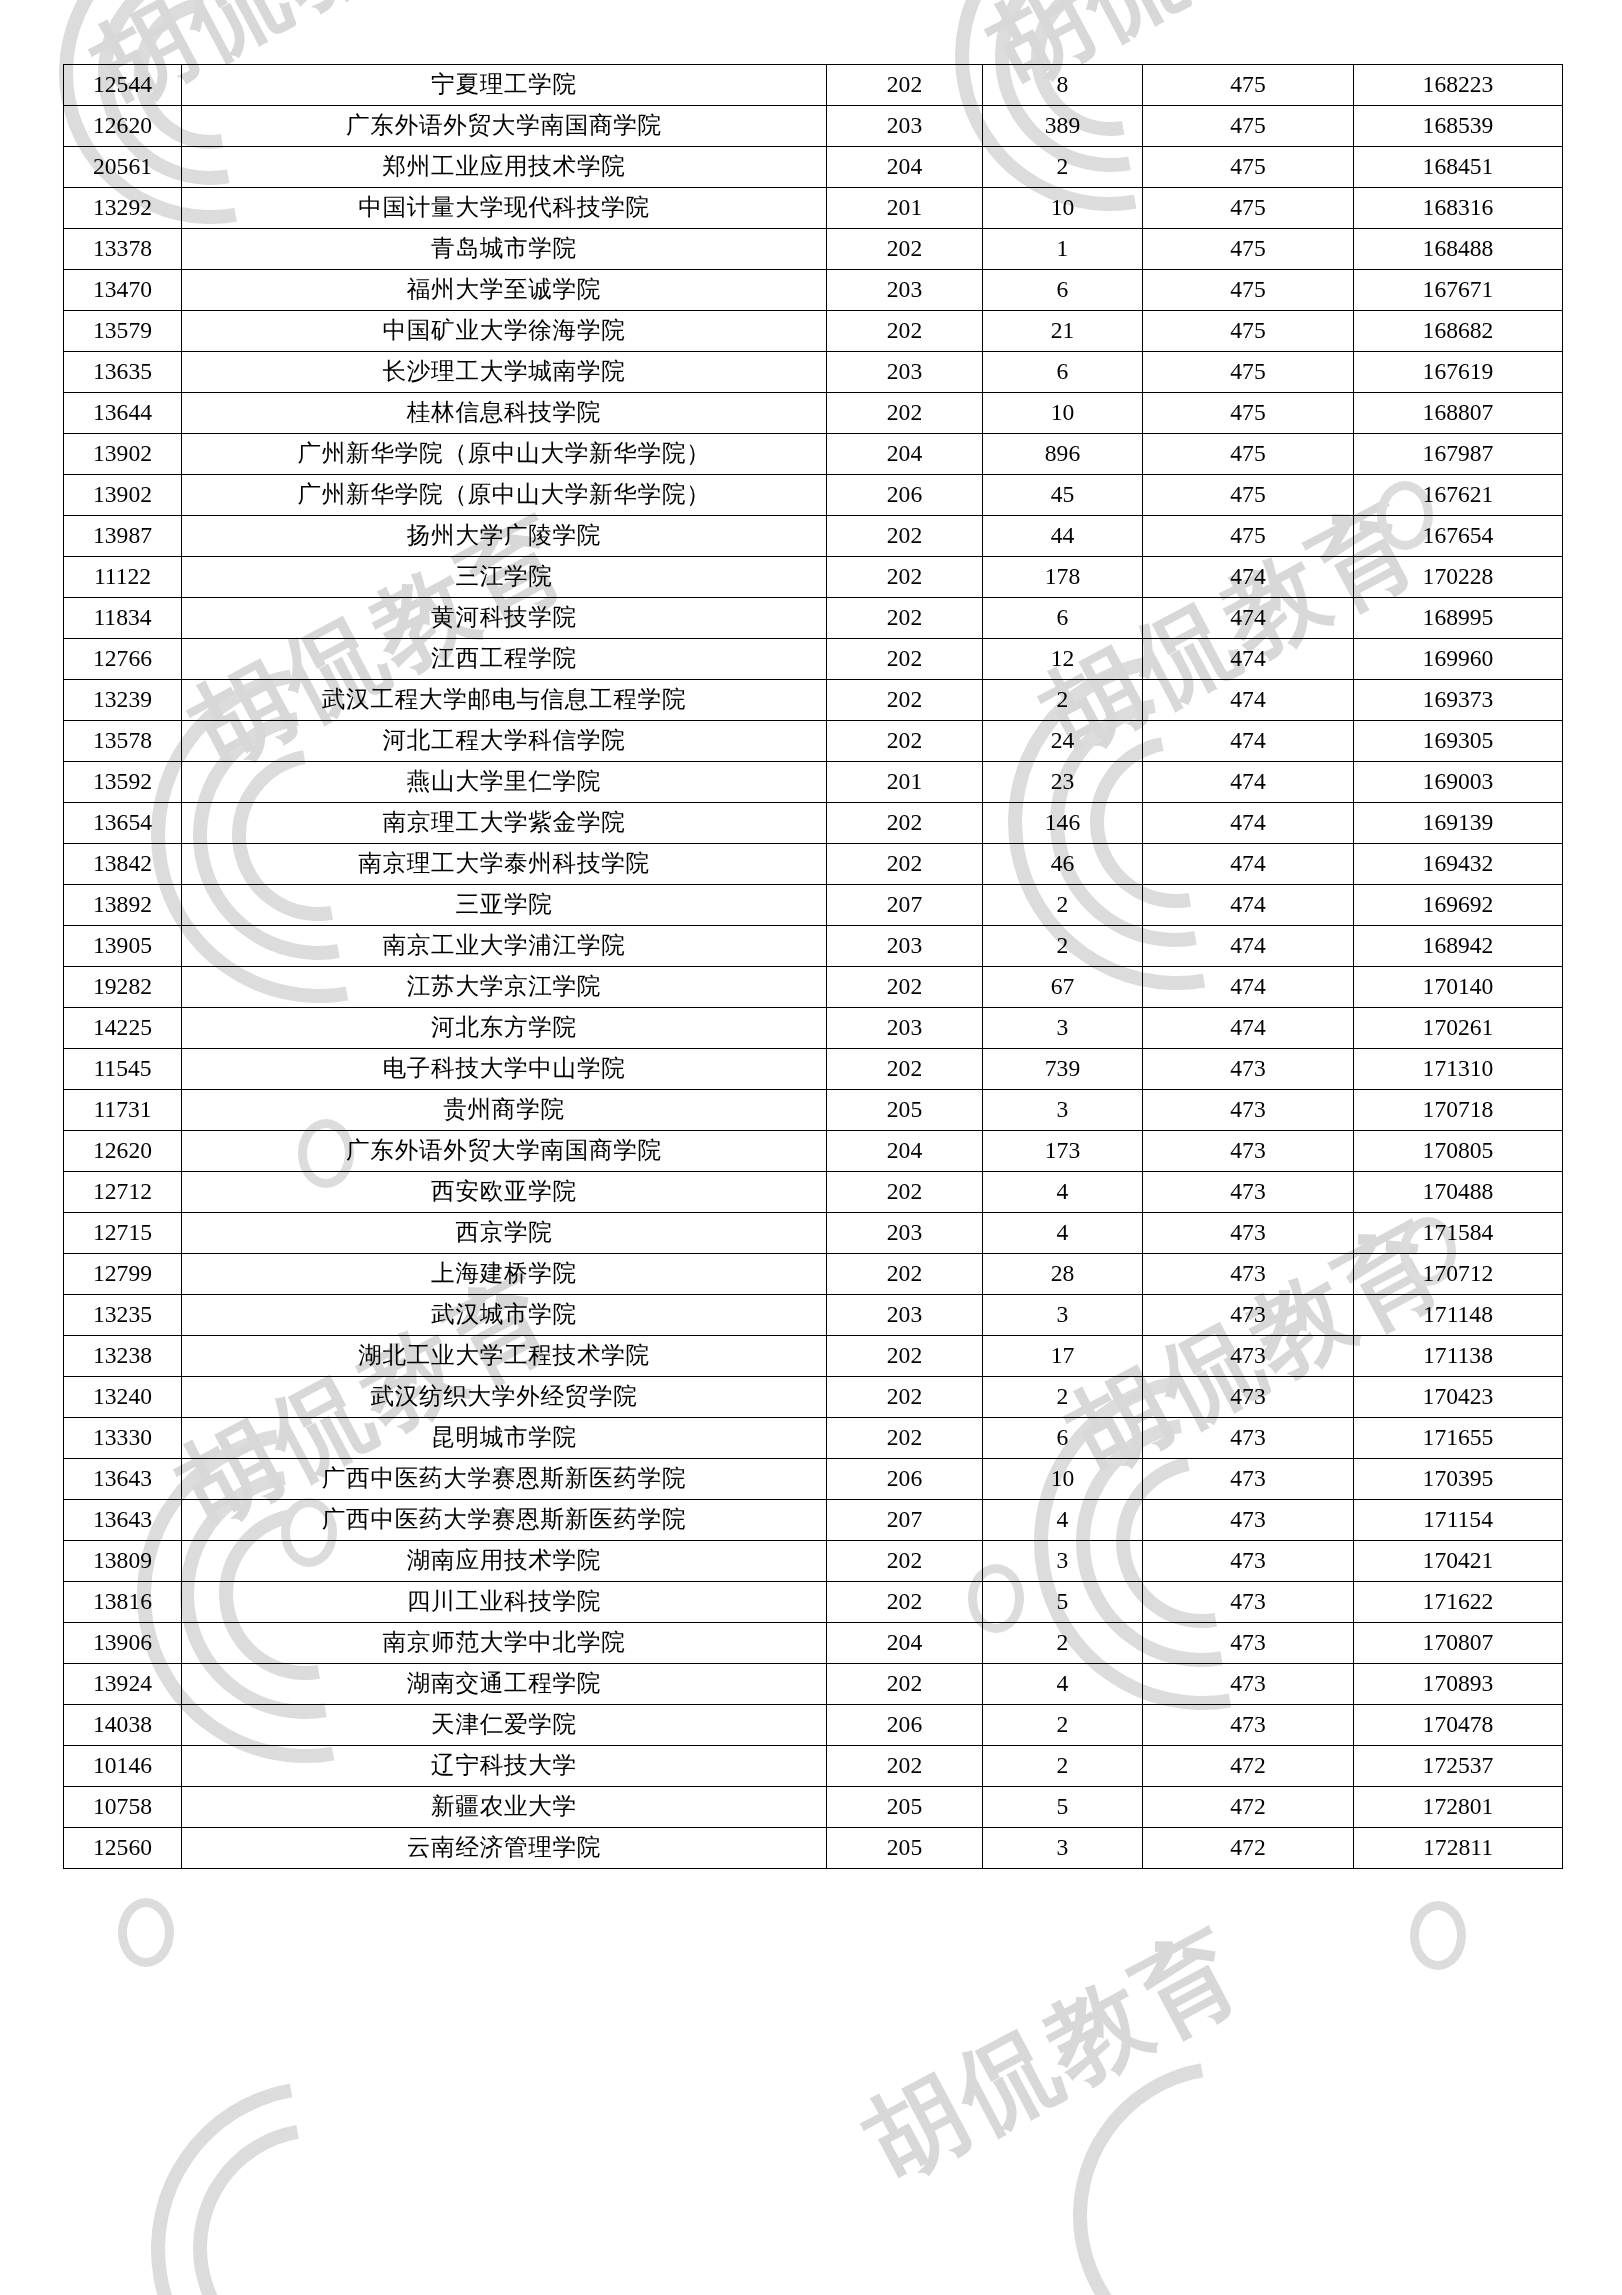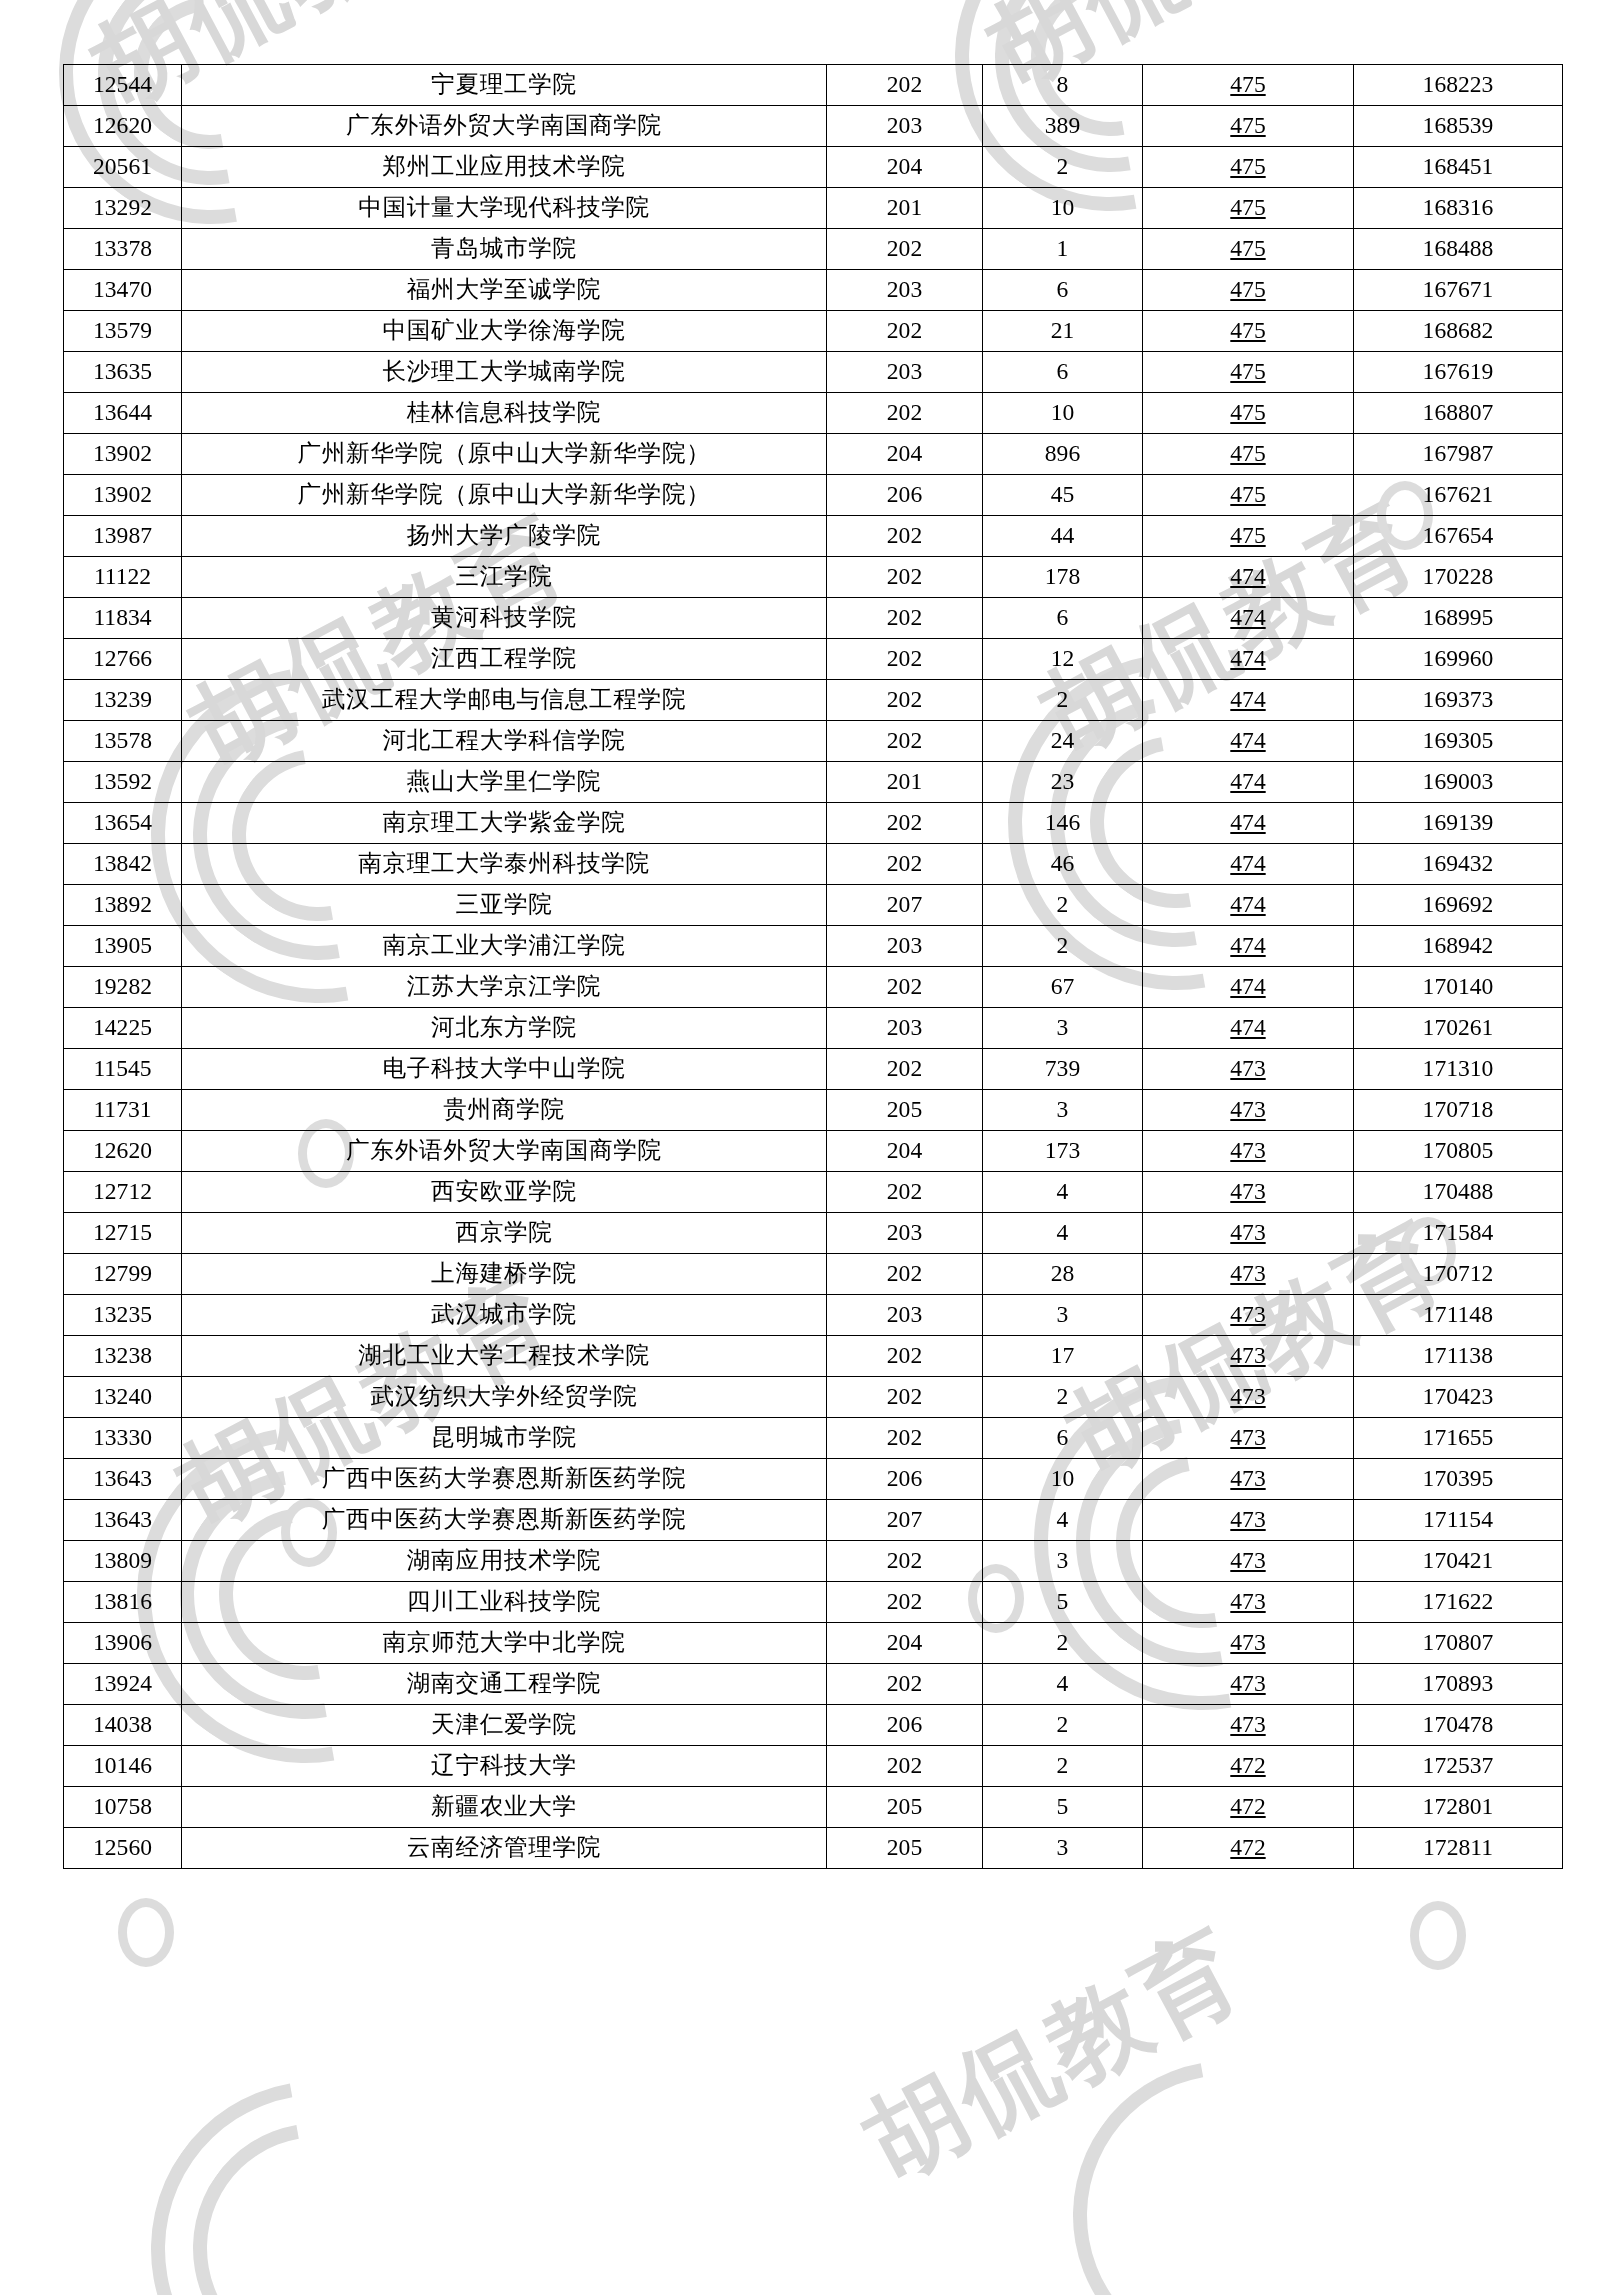--- a/index.html
+++ b/index.html
@@ -74,21 +74,21 @@
     white-space: nowrap;
     overflow: hidden;
   }
   col.c-code   { width: 118px; }
   col.c-name   { width: 645px; }
   col.c-major  { width: 156px; }
   col.c-plan   { width: 160px; }
   col.c-score  { width: 211px; }
   col.c-rank   { width: 209px; }
 
-  td.score-cell { color: #ff0000; text-decoration: underline; }
+  td.score-cell { color: #ff0000; }
   td.name-cell  { font-size: 23.6px; letter-spacing: 0.7px; }
 </style>
 </head>
 <body>
 
 <div id="watermark-layer">
 
   <div class="wm wm-arc" style="left:59px; top:-79px; width:275px; height:275px; transform:rotate(35deg);"></div>
   <div class="wm wm-arc" style="left:98px; top:-39px; width:196px; height:196px; transform:rotate(35deg);"></div>
   <div class="wm wm-arc" style="left:134px; top:-3.3px; width:124px; height:124px; transform:rotate(35deg);"></div>

